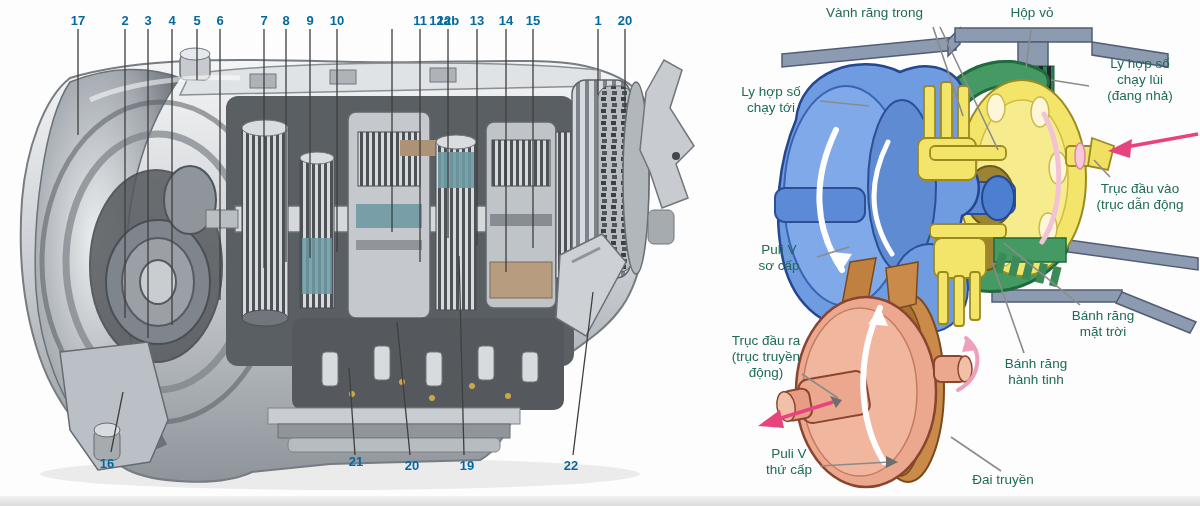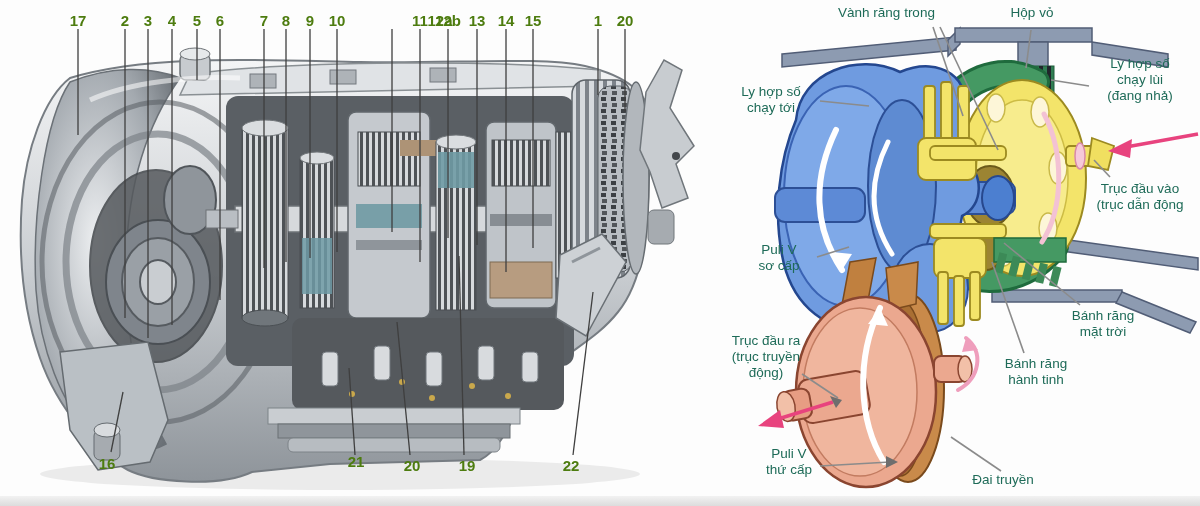--- a/index.html
+++ b/index.html
@@ -3,21 +3,21 @@
 <meta charset="utf-8">
 <style>
   html,body{margin:0;padding:0;background:#ffffff;}
   .stage{position:relative;width:1200px;height:506px;background:#fdfdfd;overflow:hidden;
          font-family:"Liberation Sans",sans-serif;}
   .panel{position:absolute;top:0;height:506px;margin:0;}
   .panel-left{left:0;width:700px;}
   .panel-right{left:700px;width:500px;}
   .art,.overlay{position:absolute;left:0;top:0;width:100%;height:100%;}
   .callout{position:absolute;transform:translate(-50%,-50%);
-           font-weight:bold;font-size:15px;color:#4d7c0f;white-space:nowrap;}
+           font-weight:bold;font-size:13px;color:#0369a1;white-space:nowrap;}
   .rlabel{position:absolute;font-size:13.5px;line-height:1.18;color:var(--label-color,#1e6b58);
           text-align:center;white-space:pre-line;}
   .bottom-strip{position:absolute;left:0;bottom:0;width:1200px;height:10px;
                 background:linear-gradient(#f2f2f2,#dcdcdc);}
 </style>
 </head>
 <body>
 
 <div class="stage">
 
@@ -362,21 +362,21 @@
         <path d="M1024,353 L992,262"></path>
         <path d="M802,374 L838,398"></path>
         <path d="M820,466 L890,462"></path>
         <path d="M1001,471 L951,437"></path>
       </g>
       <polygon points="898,462 886,456 886,468" fill="#6e6e6e"></polygon>
       <polygon points="842,400 830,396 836,408" fill="#6e6e6e"></polygon>
     </svg>
 
     <div id="right-labels">
-        <div class="rlabel" style="left: 119px; top: 5px; width: 135px;">Vành răng trong</div>
+        <div class="rlabel" style="left: 107px; top: 5px; width: 135px;">Vành răng trong</div>
         <div class="rlabel" style="left: 299px; top: 5px; width: 66px;">Hộp vỏ</div>
         <div class="rlabel" style="left: 390px; top: 56px; width: 100px;">Ly hợp số
 chạy lùi
 (đang nhả)</div>
         <div class="rlabel" style="left: 25px; top: 84px; width: 92px;">Ly hợp số
 chạy tới</div>
         <div class="rlabel" style="left: 378px; top: 181px; width: 124px;">Trục đầu vào
 (trục dẫn động</div>
         <div class="rlabel" style="left: 44px; top: 242px; width: 70px;">Puli V
 sơ cấp</div>

